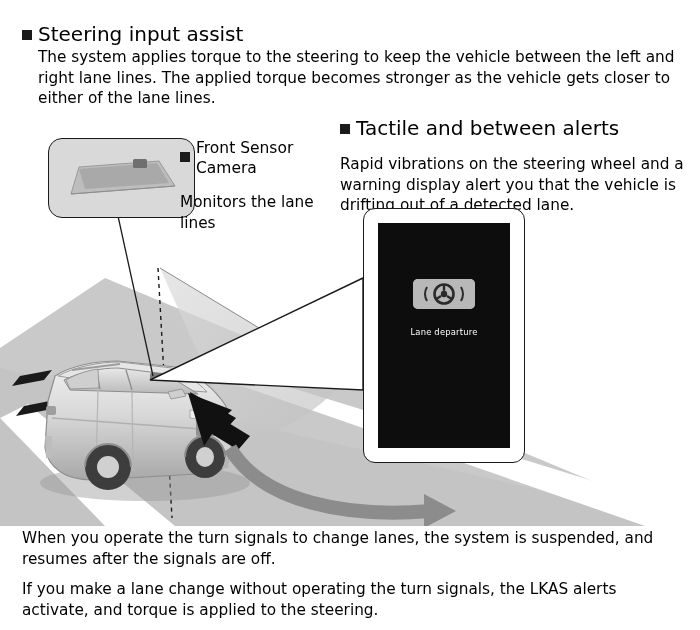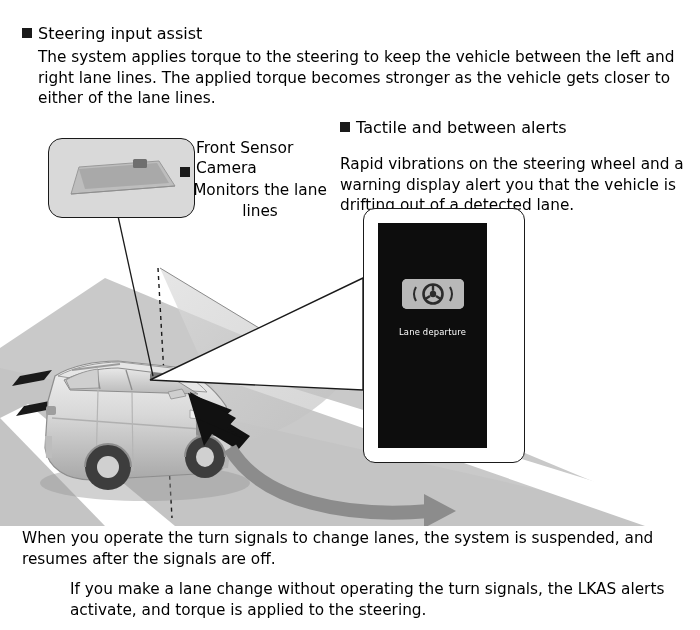--- a/index.html
+++ b/index.html
@@ -16,21 +16,21 @@
     position: relative;
   }
   .page {
     position: relative;
     width: 700px;
     height: 630px;
   }
 
   
   .bullet-head {
-    font-size: 16px;
+    font-size: 20px;
     line-height: 20px;
     display: flex;
     align-items: baseline;
     gap: 6px;
   }
   .sq {
     display: inline-block;
     width: 10px;
     height: 10px;
     background: #1a1a1a;
@@ -92,31 +92,30 @@
   .fsc-label {
     position: absolute;
     left: 180px;
     top: 20px;
     width: 160px;
   }
   .fsc-label .ttl {
     font-size: 15.5px;
     line-height: 20px;
     display: flex;
-    align-items: flex-end;
+    align-items: center;
     gap: 6px;
   }
   .fsc-label .ttl .txt {
     display: inline-block;
   }
   .fsc-sub {
     font-size: 15.3px;
     line-height: 20.5px;
-    margin-top: 2px;
-    text-align: center;
+    margin-top: 14px;
   }
 
   
   .tactile {
     position: absolute;
     left: 340px;
     top: 0px;
     width: 350px;
   }
   .tactile .body-text {
@@ -131,21 +130,21 @@
     width: 160px;
     height: 253px;
     background: #ffffff;
     border: 1.6px solid #1a1a1a;
     border-radius: 12px;
   }
   .meter-screen {
     position: absolute;
     left: 14px;
     top: 14px;
-    width: 109px;
+    width: 132px;
     height: 225px;
     background: #0d0d0d;
   }
   .meter-icon {
     position: absolute;
     left: 50%;
     top: 56px;
     transform: translateX(-50%);
     width: 62px;
     height: 30px;
@@ -165,21 +164,20 @@
 
   
   .bottom-block {
     position: absolute;
     left: 22px;
     top: 528px;
     width: 665px;
   }
   .bottom-block .p2 {
     margin-top: 10px;
-    margin-left: 48px;
   }
 </style>
 </head>
 <body>
 
 <div class="page">
 
   <div class="top-block">
     <div class="bullet-head">
       <span class="sq"></span>

